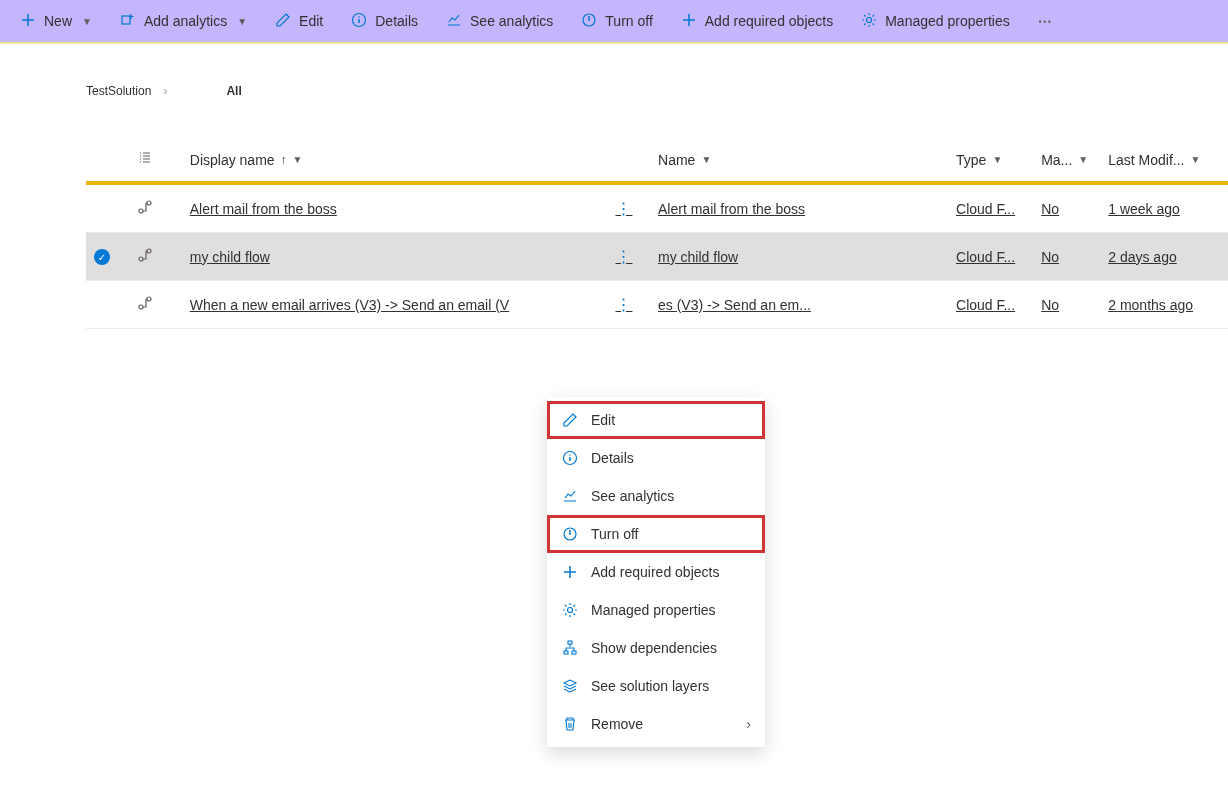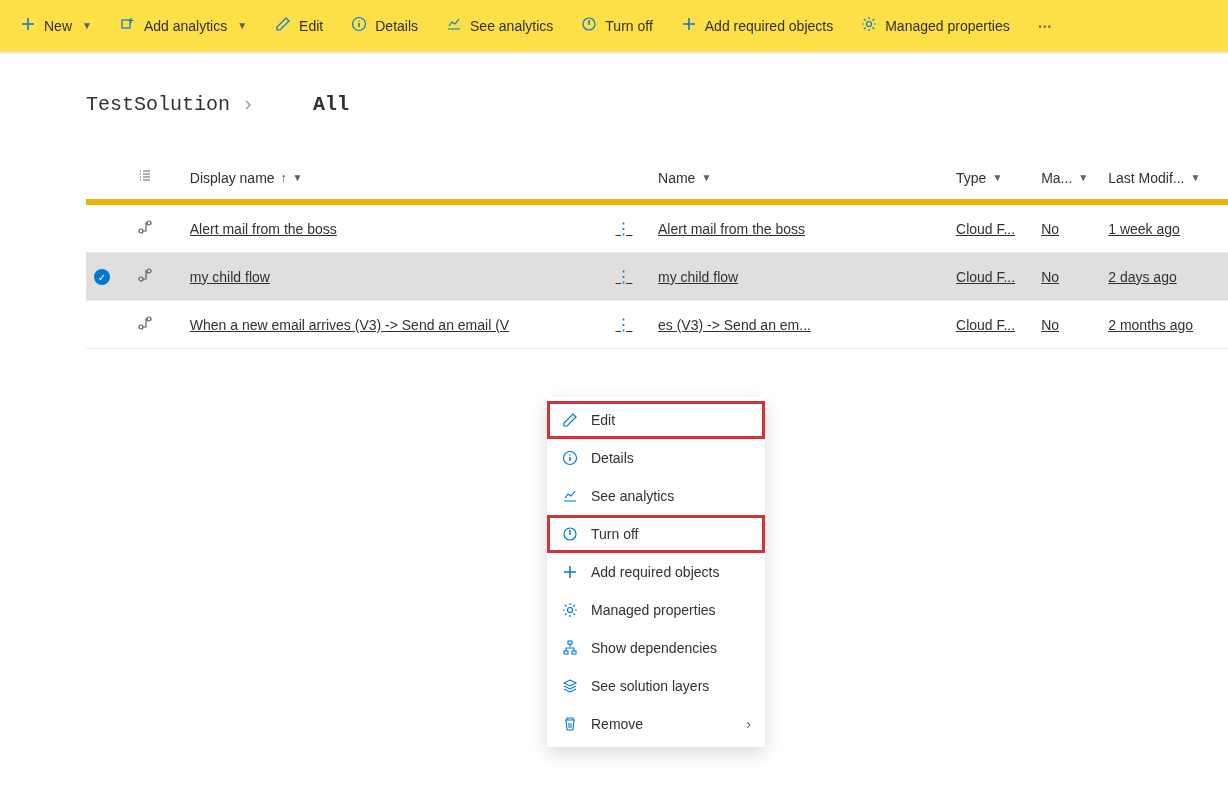--- a/index.html
+++ b/index.html
@@ -1,27 +1,27 @@
 <!DOCTYPE html>
 <html><head>
 <meta charset="utf-8">
 <style>
 * { margin: 0; padding: 0; box-sizing: border-box; }
 body { font-family: "Segoe UI", -apple-system, sans-serif; font-size: 14px; color: #323130; background: #fff; width: 1228px; }
-.toolbar { display: flex; align-items: center; height: 53px; background: #fde047; border-bottom: 2px solid #f0e6a0; padding: 0 8px; gap: 4px; }
+.toolbar { display: flex; align-items: center; height: 44px; background: #c4b5fd; border-bottom: 2px solid #f0e6a0; padding: 0 8px; gap: 4px; }
 .toolbar-btn { display: flex; align-items: center; gap: 8px; padding: 6px 12px; cursor: pointer; color: #323130; white-space: nowrap; }
 .icon-blue { color: #0078d4; }
 .icon-blue svg { stroke: #0078d4; fill: none; }
 .chevron-down { color: #605e5c; font-size: 10px; margin-left: 2px; }
 .content { padding: 40px 0 0 86px; }
-.breadcrumb { display: flex; align-items: center; gap: 12px; font-size: 20px; margin-bottom: 40px; font-family: Liberation Mono, monospace; }
+.breadcrumb { display: flex; align-items: center; gap: 12px; font-size: 12px; margin-bottom: 40px; }
 .breadcrumb .sep { color: #a19f9d; }
 .breadcrumb .current { font-weight: 600; margin-left: 47px; }
 .table { width: 100%; border-collapse: collapse; }
-.table th { text-align: left; font-weight: 400; color: #323130; padding: 12px 8px; border-bottom: 6px solid #eab308; font-size: 14px; margin-left: 36px; }
+.table th { text-align: left; font-weight: 400; color: #323130; padding: 12px 8px; border-bottom: 4px solid #eab308; font-size: 14px; margin-left: 36px; }
 .table th .th-inner { display: flex; align-items: center; gap: 6px; }
 .table td { padding: 14px 8px; border-bottom: 1px solid #edebe9; font-size: 14px; color: #323130; text-decoration: underline; }
 .table tr.selected { background: #e1dfdd; }
 .col-check { width: 40px; }
 .col-icon { width: 50px; text-align: left; }
 .col-display { width: 400px; }
 .col-more { width: 40px; }
 .col-name { width: 280px; }
 .col-type { width: 80px; }
 .col-ma { width: 60px; }

